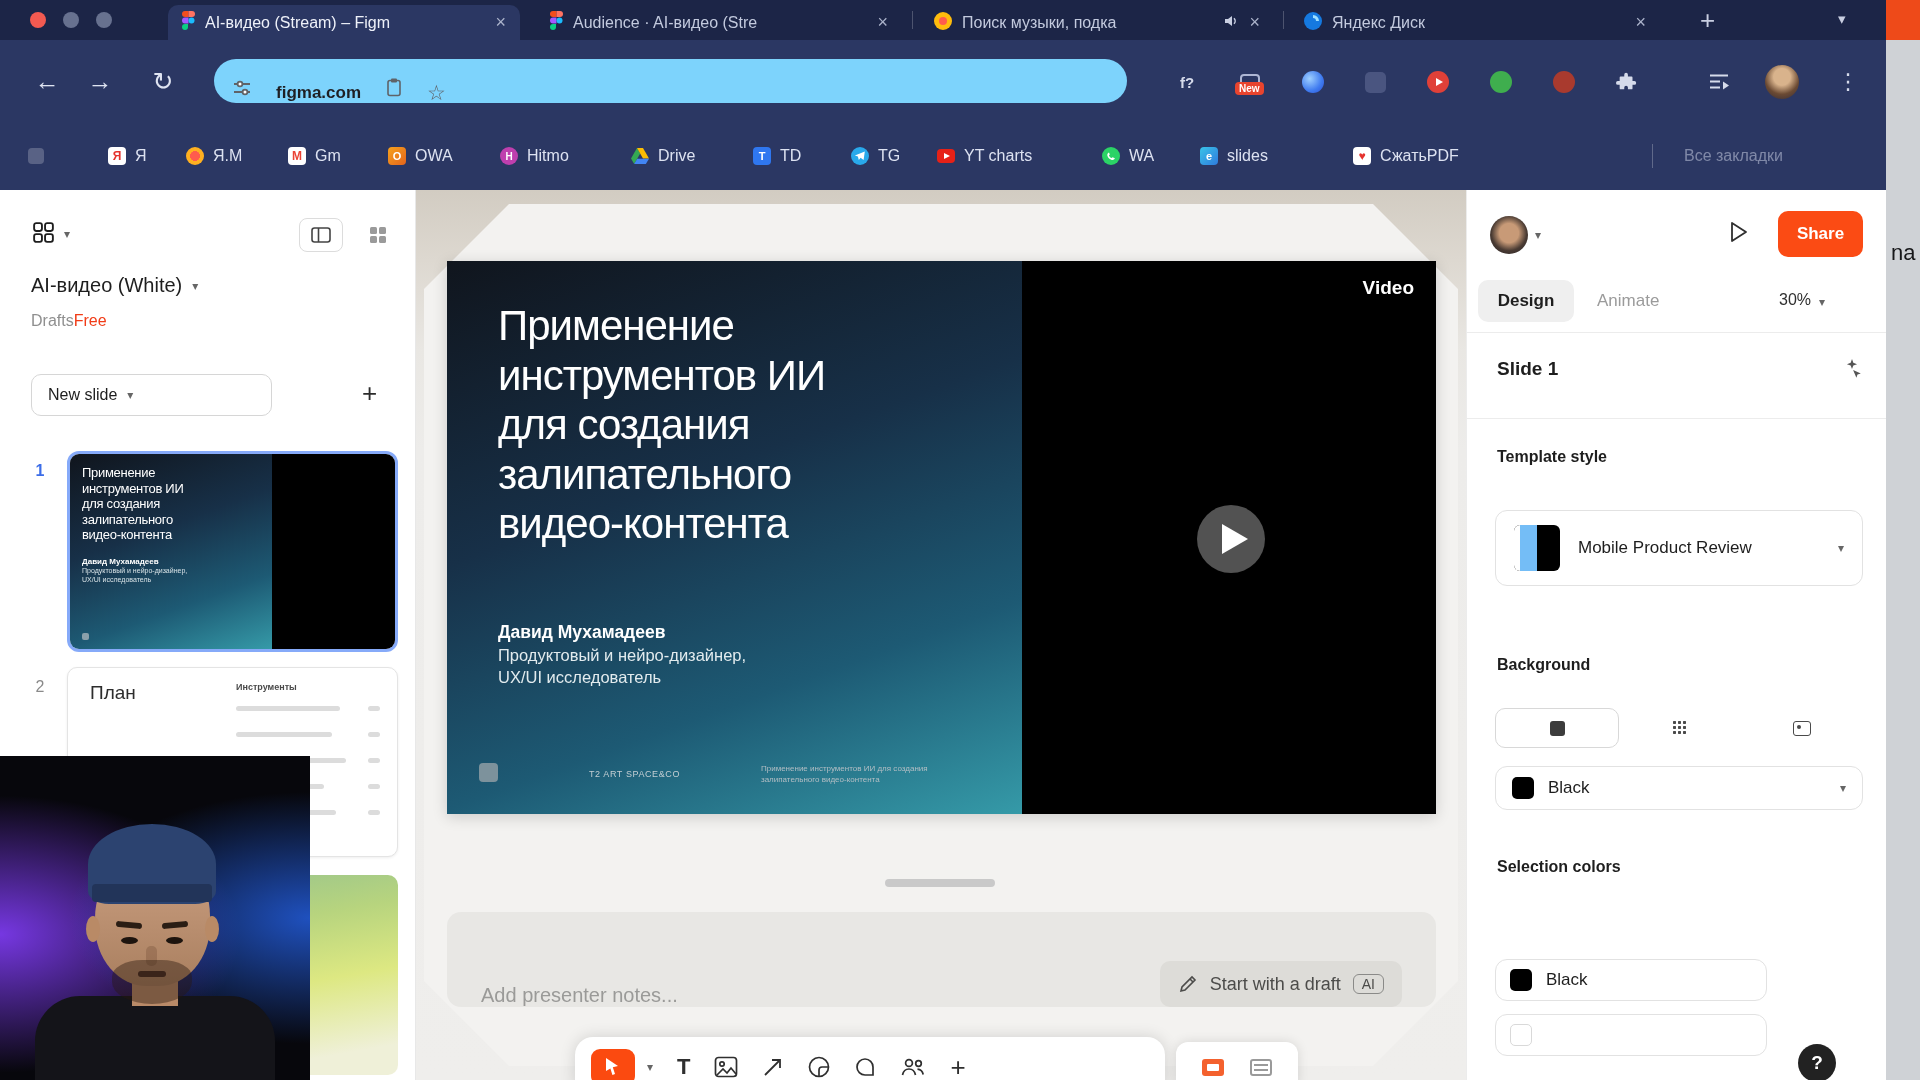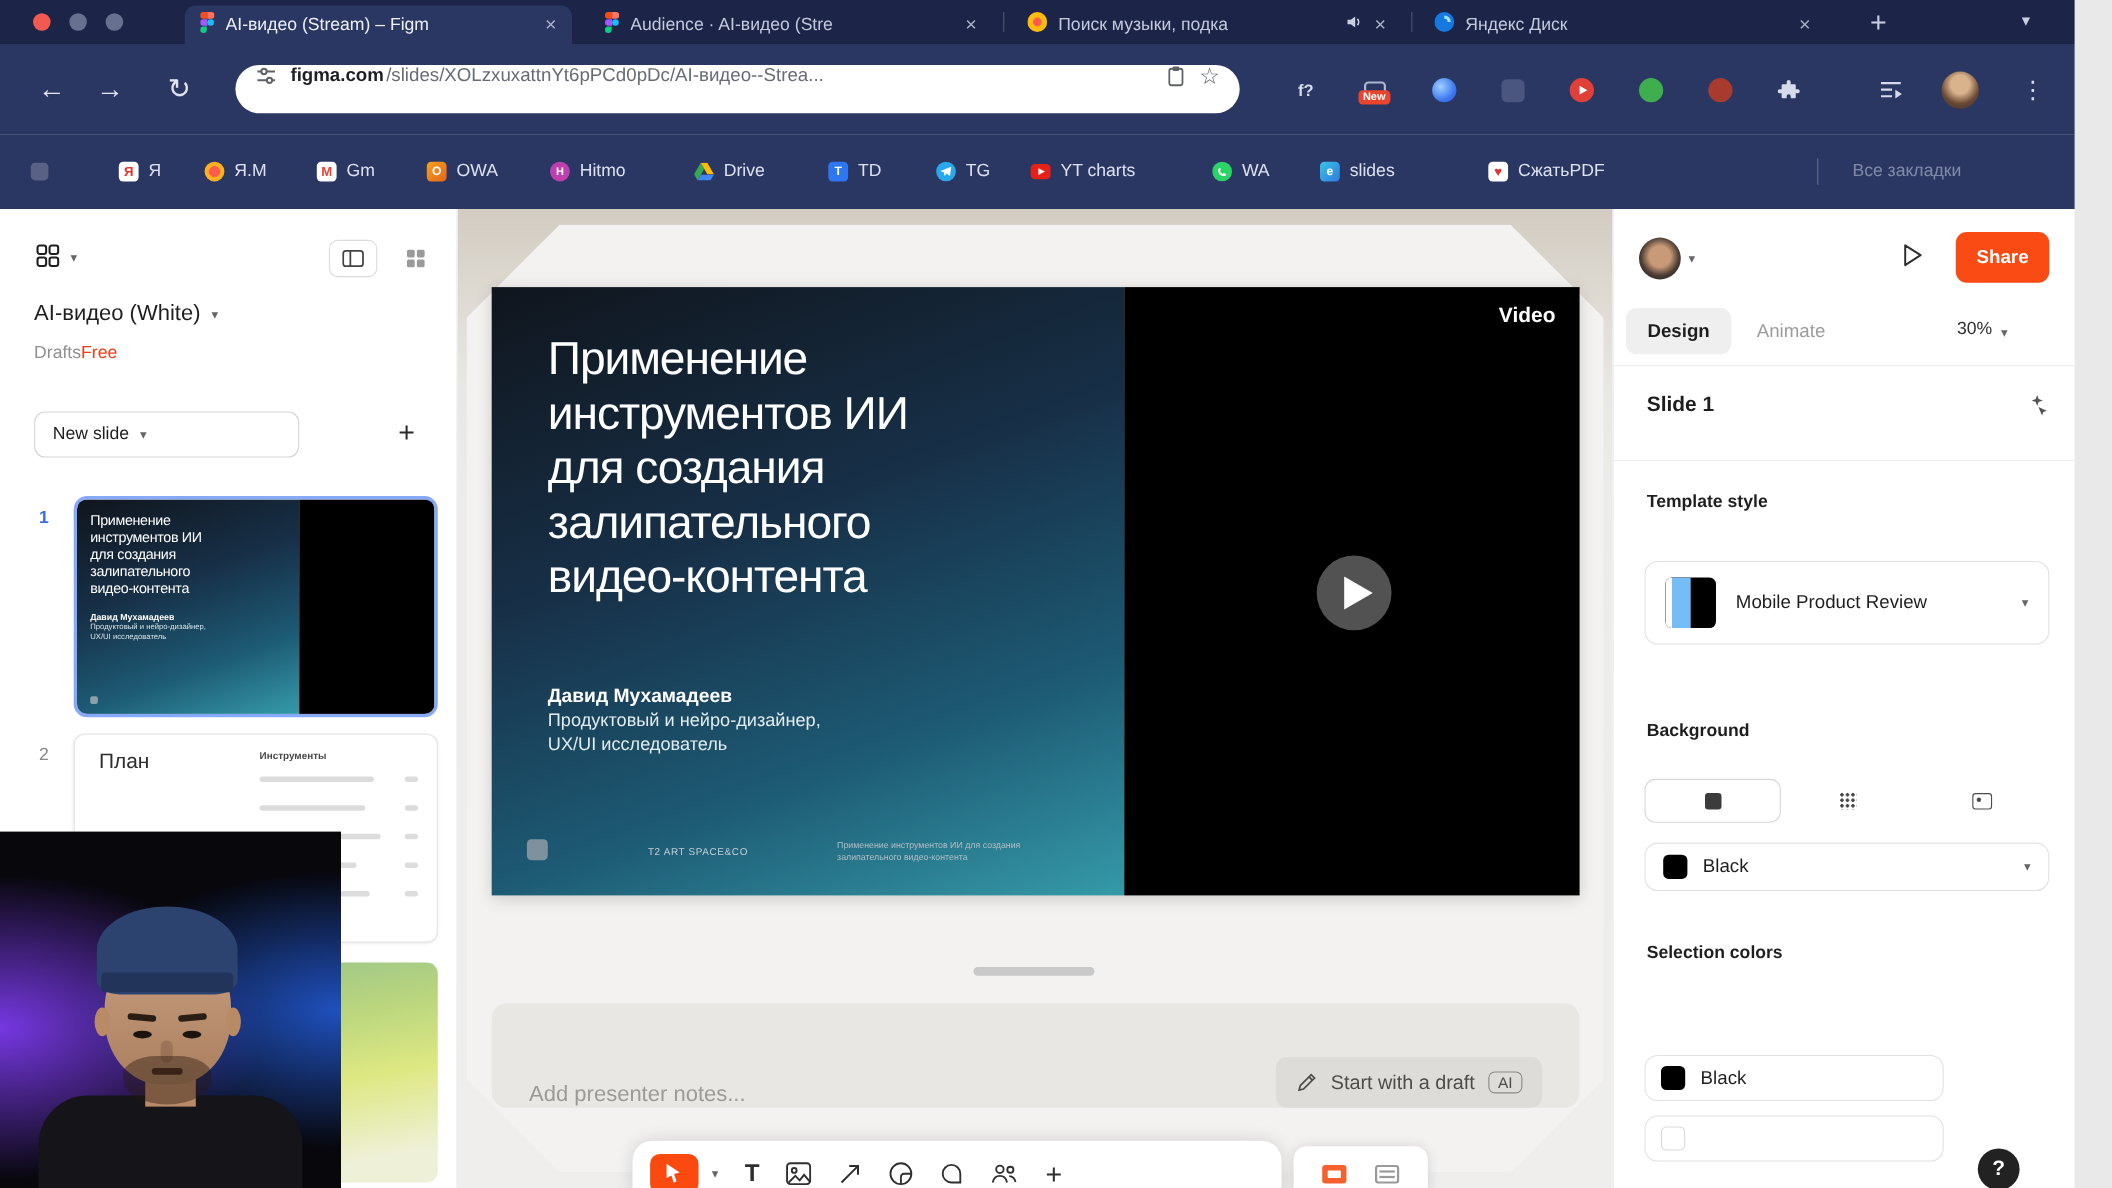--- a/index.html
+++ b/index.html
@@ -11,21 +11,21 @@
   .tabbar{position:absolute;left:0;top:0;width:1886px;height:40px;background:#1c2547;z-index:10}
   .lights{position:absolute;left:30px;top:12px;display:flex;gap:17px}
   .light{width:16px;height:16px;border-radius:50%}
   .tab{position:absolute;top:5px;height:35px;display:flex;align-items:center;gap:10px;padding:0 14px;border-radius:10px 10px 0 0;font-size:16px;color:#c3cade}
   .tab.active{background:#2b3763;color:#eef1f9}
   .tab-title{flex:1;white-space:nowrap;overflow:hidden;-webkit-mask-image:linear-gradient(90deg,#000 80%,transparent);mask-image:linear-gradient(90deg,#000 80%,transparent)}
   .tab-close{font-size:18px;color:#aab2ca}
   .tabsep{position:absolute;top:11px;width:1px;height:18px;background:rgba(255,255,255,.22)}
   .toolbar{position:absolute;left:0;top:40px;width:1886px;height:82px;background:#2b3763;z-index:10}
   .navico{position:absolute;top:22px;width:38px;height:38px;display:flex;align-items:center;justify-content:center;font-size:25px;color:#dfe4f2}
-  .addr{position:absolute;left:214px;top:19px;width:913px;height:44px;border-radius:22px;background:#ffffff;display:flex;align-items:flex-start;gap:12px;padding:0 18px;font-size:17px;color:#1e1f23}
+  .addr{position:absolute;left:214px;top:19px;width:913px;height:44px;border-radius:22px;background:#7dd3fc;display:flex;align-items:flex-end;gap:24px;padding:0 18px;font-size:17px;color:#1e1f23}
   .addr-path{color:#666b74;white-space:nowrap;overflow:hidden;flex:1}
   .ext{position:absolute;top:24px;width:36px;height:36px;display:flex;align-items:center;justify-content:center}
   .bookmarks{position:absolute;left:0;top:122px;width:1886px;height:68px;background:#2b3763;z-index:10}
   .bm{position:absolute;top:50%;transform:translateY(-50%);display:flex;align-items:center;gap:9px;color:#dde2f1;font-size:16px}
   .fav18{width:18px;height:18px;border-radius:4px;display:flex;align-items:center;justify-content:center;font-weight:700;font-size:12px;flex:none}
   .circ{border-radius:50%}
 
   
   .strip{position:absolute;left:1886px;top:0;width:34px;height:1080px;background:#cfd2d6;z-index:2}
   .strip-orange{width:34px;height:40px;background:#ee4a19}
@@ -137,21 +137,20 @@
     <span class="navico" style="left:81px">→</span>
     <span class="navico" style="left:144px">↻</span>
 
     <div class="addr">
       <span><svg width="20" height="20" viewBox="0 0 20 20" fill="none" stroke="#5f6368" stroke-width="1.8">
             <path d="M2 6h16M2 14h16"></path>
             <circle cx="8" cy="6" r="2.4" fill="#fff"></circle>
             <circle cx="13" cy="14" r="2.4" fill="#fff"></circle>
           </svg></span>
       <span style="font-weight:700">figma.com</span>
-      <span class="addr-path" style="margin-left:-10px">/slides/XOLzxuxattnYt6pPCd0pDc/AI-видео--Strea...</span>
       <span><svg width="18" height="21" viewBox="0 0 18 21" fill="none" stroke="#5f6368" stroke-width="1.6">
             <rect x="3" y="3.5" width="12" height="15" rx="2"></rect>
             <rect x="6" y="1.5" width="6" height="4" rx="1" fill="#5f6368" stroke="none"></rect>
           </svg></span>
       <span style="font-size:21px;color:#5f6368;line-height:1">☆</span>
     </div>
 
     <div class="ext" style="left:1169px">
         <span style="font-size:15px;font-weight:700;color:#d6dbeb">f?</span>
       </div>
@@ -265,20 +264,24 @@
         <span class="fav18" style="background:#fff;color:#e5322d">♥</span>
         <span>СжатьPDF</span>
       </div>
 
     <span class="abs" style="left:1652px;top:22px;width:1px;height:24px;background:rgba(255,255,255,.25)"></span>
     <div class="bm" style="left:1684px;color:rgba(230,235,250,.45)">
         <span>Все закладки</span>
       </div>
   </div>
 
+  <div class="strip">
+    <div class="strip-orange"></div>
+    <div class="strip-frag">na</div>
+  </div>
 
   <aside class="leftsb">
     <span class="abs" style="left:31px;top:30px"><svg width="25" height="25" viewBox="0 0 24 24" fill="none" stroke="#1e1e1e" stroke-width="1.8">
           <rect x="3" y="3" width="7.5" height="7.5" rx="2"></rect>
           <rect x="13.5" y="3" width="7.5" height="7.5" rx="2"></rect>
           <rect x="3" y="13.5" width="7.5" height="7.5" rx="2"></rect>
           <rect x="13.5" y="13.5" width="7.5" height="7.5" rx="2"></rect>
         </svg></span>
     <span class="abs chev" style="left:64px;top:37px">▾</span>
 

